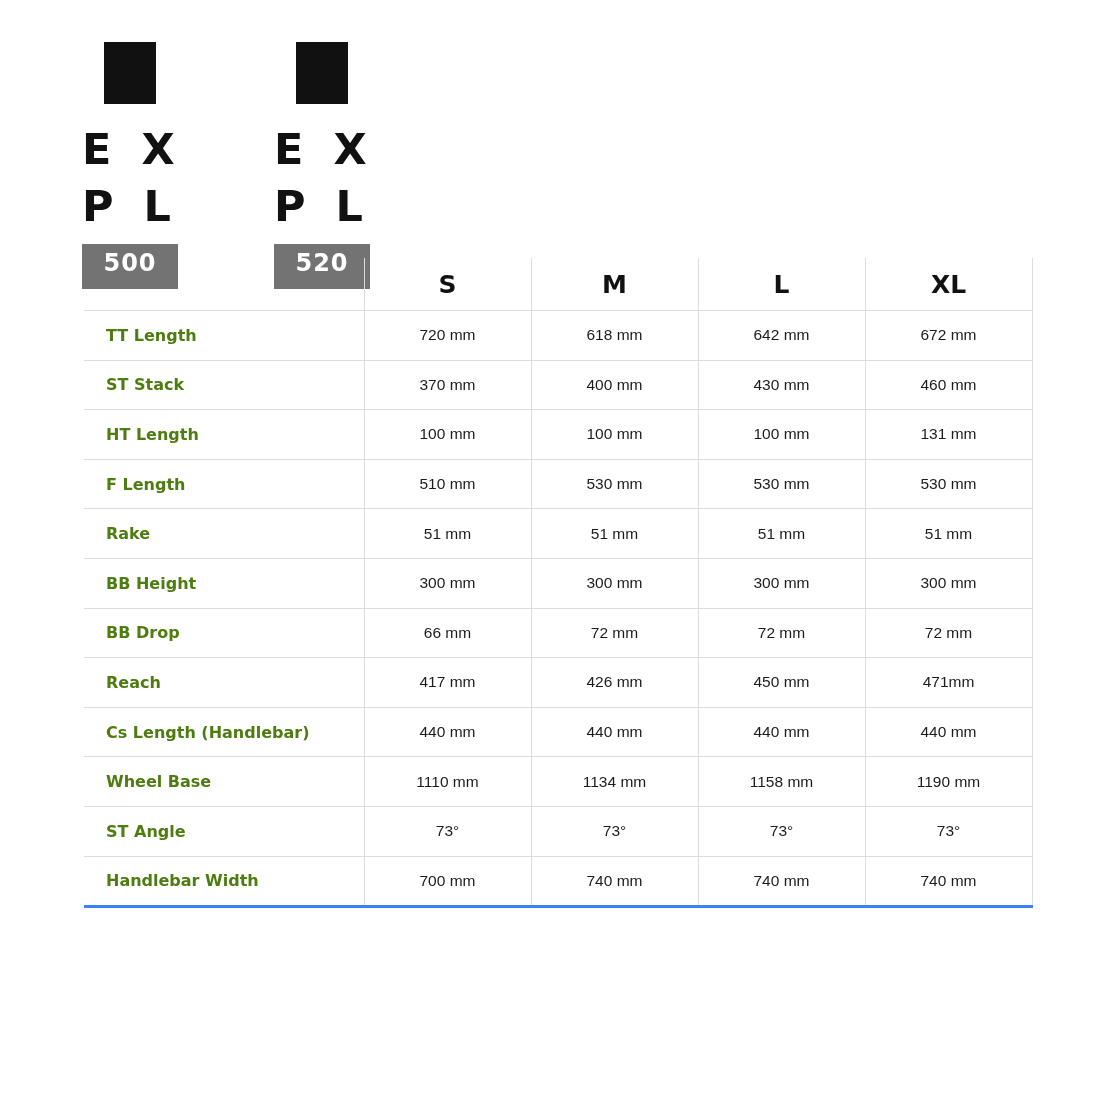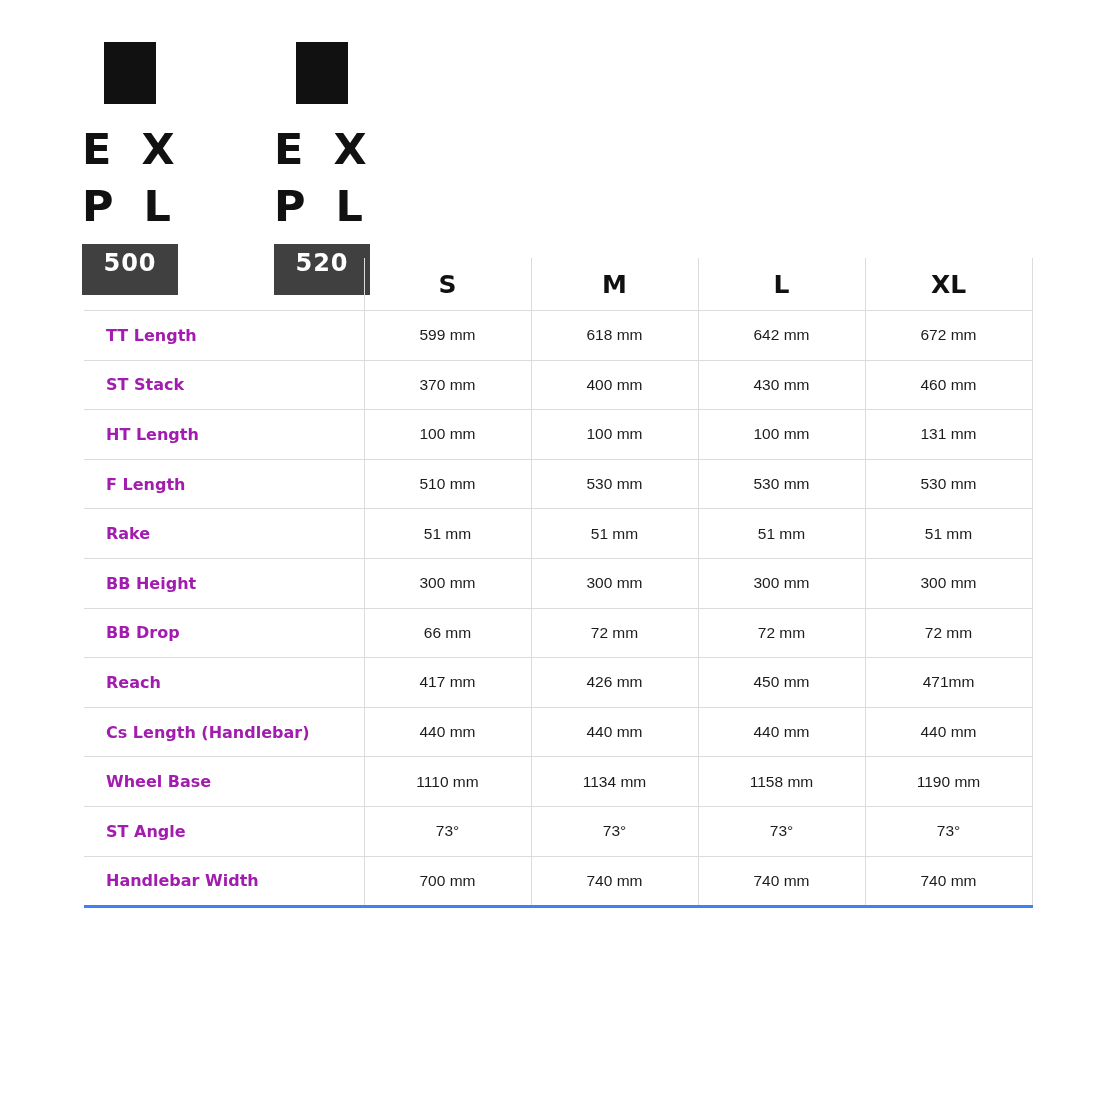--- a/index.html
+++ b/index.html
@@ -46,27 +46,27 @@
     font-weight: 700;
     font-size: 43px;
     line-height: 1.0;
     color: #111111;
     letter-spacing: 0px;
   }
   .logo-line.row1 { margin-top: 24px; }
   .logo-line.row2 { margin-top: 14px; }
   .logo-badge {
     margin-top: 16px;
-    background: #404040;
+    background: #737373;
     color: #ffffff;
     font-family: "DejaVu Sans", sans-serif;
     font-weight: 700;
     font-size: 24px;
     letter-spacing: 1px;
-    padding: 5px 16px 18px 16px;
+    padding: 5px 16px 12px 16px;
     display: inline-block;
     width: 64px;
     text-align: center;
   }
   .logo-badge-wrap { padding-left: 0px; }
 
   
   .spec-table {
     position: absolute;
     left: 84px;
@@ -97,21 +97,21 @@
     height: 52px;
     color: #111111;
   }
   .spec-table td.label {
     text-align: left;
     padding-left: 22px;
     font-weight: 700;
     font-size: 16px;
     font-family: "DejaVu Sans", sans-serif;
     border-left: none;
-    color: #a21caf;
+    color: #4d7c0f;
   }
   .spec-table tr:last-child td { border-bottom: 3px solid #3b82f6; }
   .col-label { width: 280px; }
   .col-size { width: 167px; }
 </style>
 </head>
 <body>
 
 <div class="page">
 
@@ -162,21 +162,21 @@
         <th class="corner"></th>
         <th class="size-head">S</th>
         <th class="size-head">M</th>
         <th class="size-head">L</th>
         <th class="size-head">XL</th>
       </tr>
     </thead>
     <tbody>
       <tr>
         <td class="label">TT Length</td>
-        <td>599 mm</td>
+        <td>720 mm</td>
         <td>618 mm</td>
         <td>642 mm</td>
         <td>672 mm</td>
       </tr>
       <tr>
         <td class="label">ST Stack</td>
         <td>370 mm</td>
         <td>400 mm</td>
         <td>430 mm</td>
         <td>460 mm</td>

